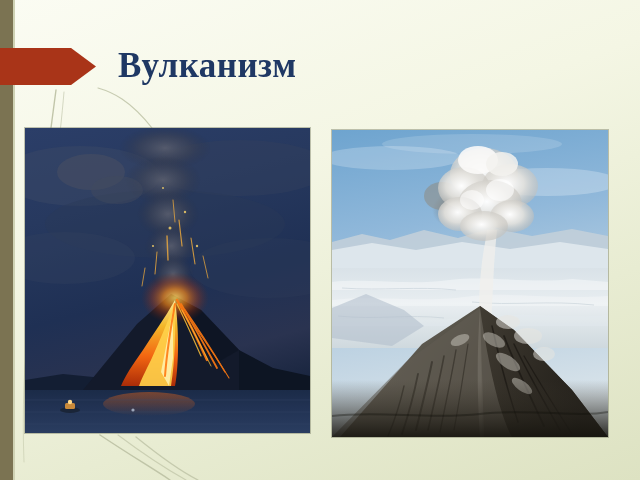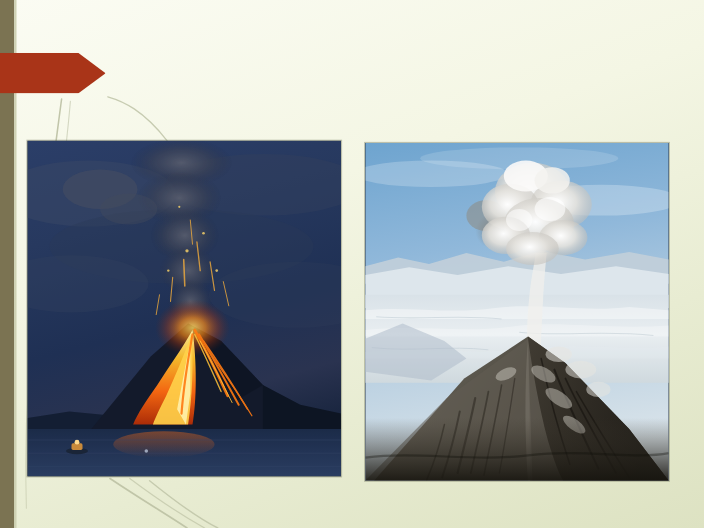--- a/index.html
+++ b/index.html
@@ -112,20 +112,21 @@
       <path d="M 152 128 C 130 100 112 92 98 88" stroke-width="1.2" opacity="0.75"></path>
       <path d="M 100 435 C 130 455 152 468 170 480" stroke-width="1.5" opacity="0.8"></path>
       <path d="M 118 435 C 146 456 168 470 186 480" stroke-width="1.1" opacity="0.6"></path>
       <path d="M 136 437 C 162 458 182 472 198 480" stroke-width="1.3" opacity="0.7"></path>
       <path d="M 30 310 C 24 360 22 410 24 462" stroke-width="1" opacity="0.45"></path>
     </g>
   </svg>
 
   <div class="arrow-banner"></div>
 
+  <div class="title">Вулканизм</div>
 
   <div class="photo photo-left">
     <svg viewBox="0 0 285 305" preserveAspectRatio="none">
       <defs>
         <linearGradient id="nightSky" x1="0" y1="0" x2="0.25" y2="1">
           <stop offset="0%" stop-color="#2b3e68"></stop>
           <stop offset="30%" stop-color="#27395f"></stop>
           <stop offset="62%" stop-color="#1f3054"></stop>
           <stop offset="85%" stop-color="#2a3350"></stop>
           <stop offset="100%" stop-color="#1a2640"></stop>

